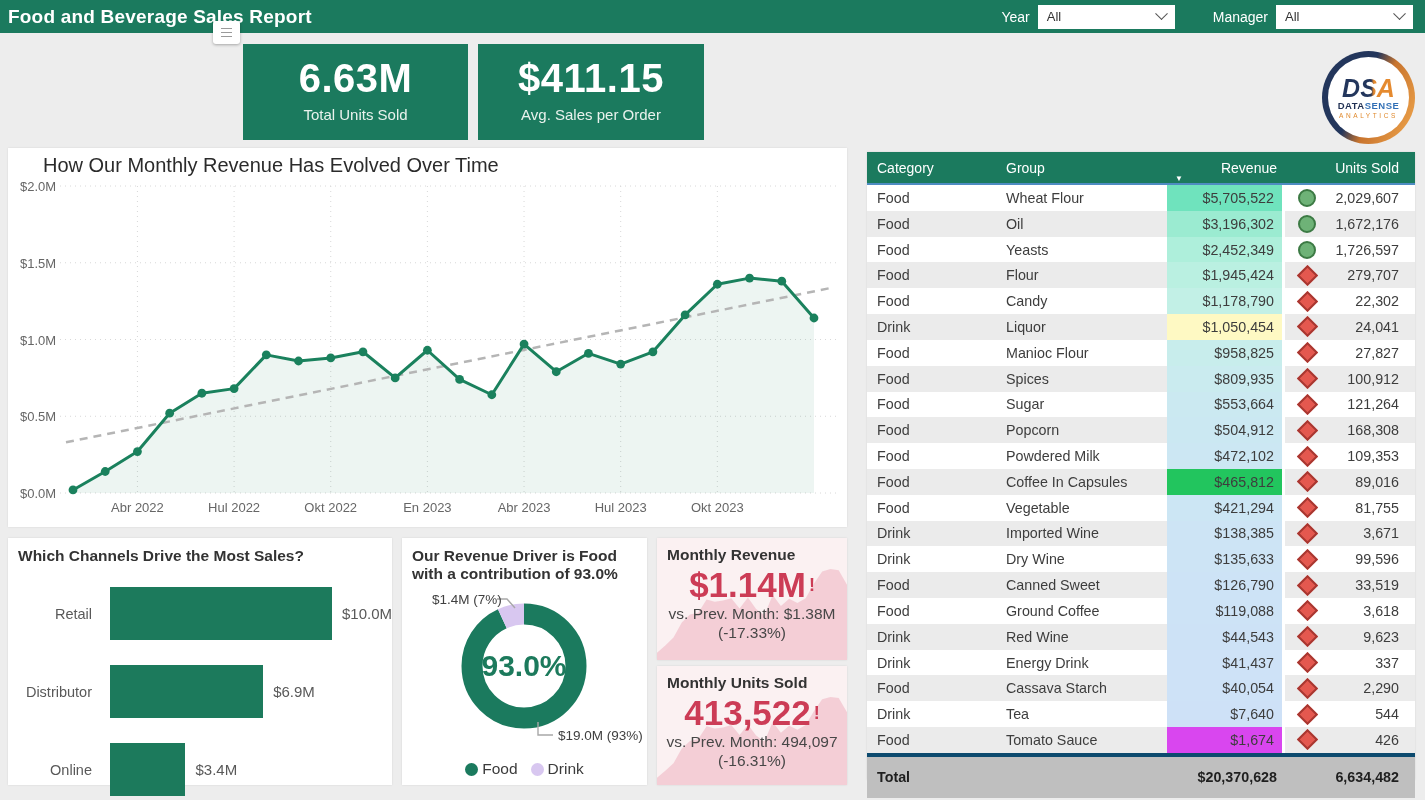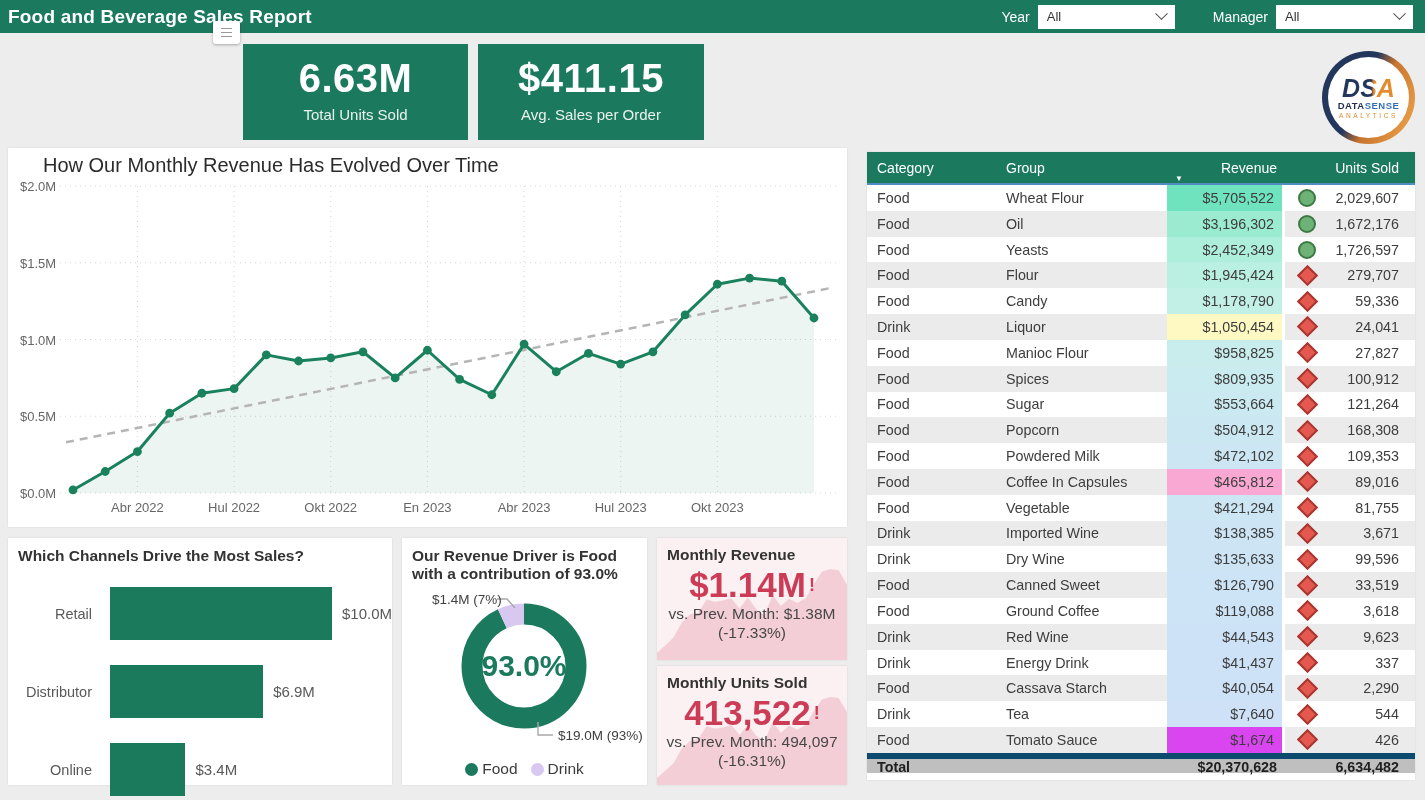--- a/index.html
+++ b/index.html
@@ -46,21 +46,21 @@
   .t-row{height:25.82px;font-size:14.3px;color:#3D3D3D;cursor:pointer;}
   .t-row.alt .td{background:#EBEBEB;}
   .td{display:flex;align-items:center;padding-left:10px;box-sizing:border-box;}
   .td-grp{padding-left:6px;}
   .td-rev{justify-content:flex-end;padding-right:8px;padding-left:0;border-right:3px solid #FFF;}
   .td-units{padding-left:0;justify-content:space-between;}
   .ic{flex:none;margin-left:13px;}
   .ic.circle{width:14px;height:14px;border-radius:50%;background:#6EB277;border:2px solid #3C7A44;}
   .ic.diamond{width:11px;height:11px;background:#E4584F;border:2px solid #A83731;transform:rotate(45deg);margin-left:15px;}
   .u-num{flex:1;text-align:right;padding-right:16px;}
-  .tbl-total{height:20px;background:#BFBFBF;border-top:6px solid #0c4a6e;font-weight:bold;font-size:14.3px;color:#1F1F1F;box-sizing:border-box;}
+  .tbl-total{height:45px;background:#BFBFBF;border-top:4px solid #0c4a6e;font-weight:bold;font-size:14.3px;color:#1F1F1F;box-sizing:border-box;}
   .tt{display:flex;align-items:center;padding-left:10px;}
   .tt-rev{justify-content:flex-end;padding-right:8px;padding-left:0;}
   .tt-units{justify-content:flex-end;padding-right:16px;padding-left:0;}
 
   
   .bar-panel{left:8px;top:538px;width:384px;height:247px;}
   .pt{font-size:15.5px;font-weight:bold;color:#333;margin:9px 0 0 10px;}
   .bar-rows{margin-top:22px;}
   .bar-row{display:flex;align-items:center;height:53px;margin-bottom:25px;}
   .bar-label{width:84px;text-align:right;color:#595959;font-size:14.5px;margin-right:18px;flex:none;}
@@ -247,21 +247,21 @@
             <span class="ic diamond"></span>
             <span class="u-num">279,707</span>
           </div>
         </div>
         <div class="tgrid t-row">
           <div class="td">Food</div>
           <div class="td td-grp">Candy</div>
           <div class="td td-rev" style="background:#C2F0E6">$1,178,790</div>
           <div class="td td-units">
             <span class="ic diamond"></span>
-            <span class="u-num">59,336</span>
+            <span class="u-num">22,302</span>
           </div>
         </div>
         <div class="tgrid t-row alt">
           <div class="td">Drink</div>
           <div class="td td-grp">Liquor</div>
           <div class="td td-rev" style="background:#fef9c3">$1,050,454</div>
           <div class="td td-units">
             <span class="ic diamond"></span>
             <span class="u-num">24,041</span>
           </div>
@@ -307,21 +307,21 @@
           <div class="td td-grp">Powdered Milk</div>
           <div class="td td-rev" style="background:#CCE7F3">$472,102</div>
           <div class="td td-units">
             <span class="ic diamond"></span>
             <span class="u-num">109,353</span>
           </div>
         </div>
         <div class="tgrid t-row alt">
           <div class="td">Food</div>
           <div class="td td-grp">Coffee In Capsules</div>
-          <div class="td td-rev" style="background:#f9a8d4">$465,812</div>
+          <div class="td td-rev" style="background:#22c55e">$465,812</div>
           <div class="td td-units">
             <span class="ic diamond"></span>
             <span class="u-num">89,016</span>
           </div>
         </div>
         <div class="tgrid t-row">
           <div class="td">Food</div>
           <div class="td td-grp">Vegetable</div>
           <div class="td td-rev" style="background:#CCE6F4">$421,294</div>
           <div class="td td-units">

